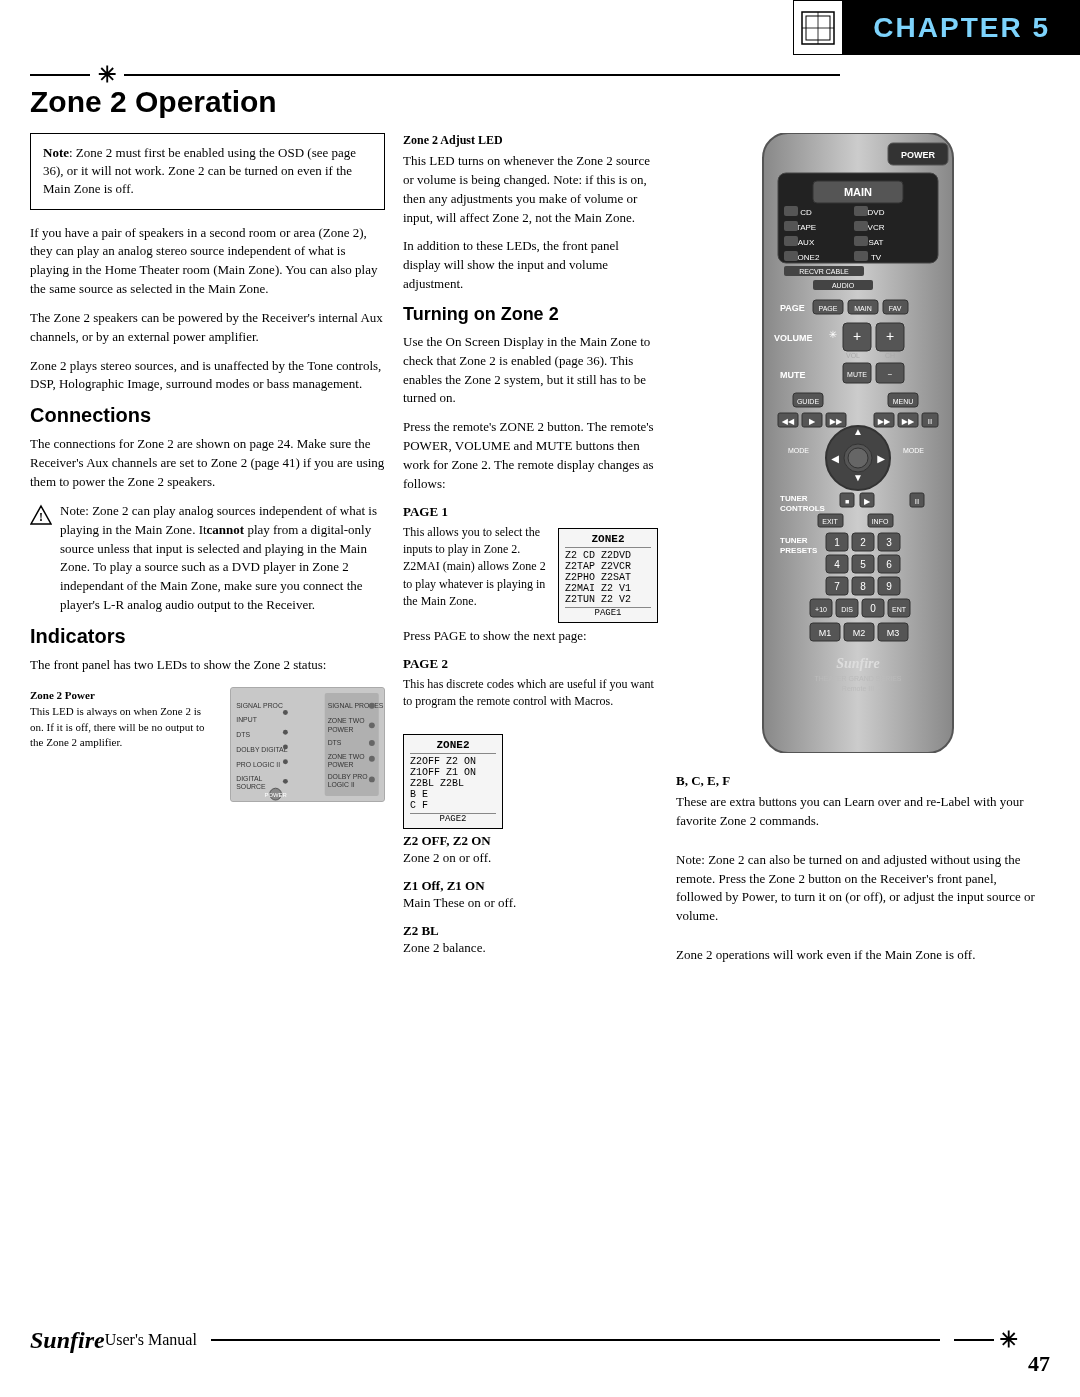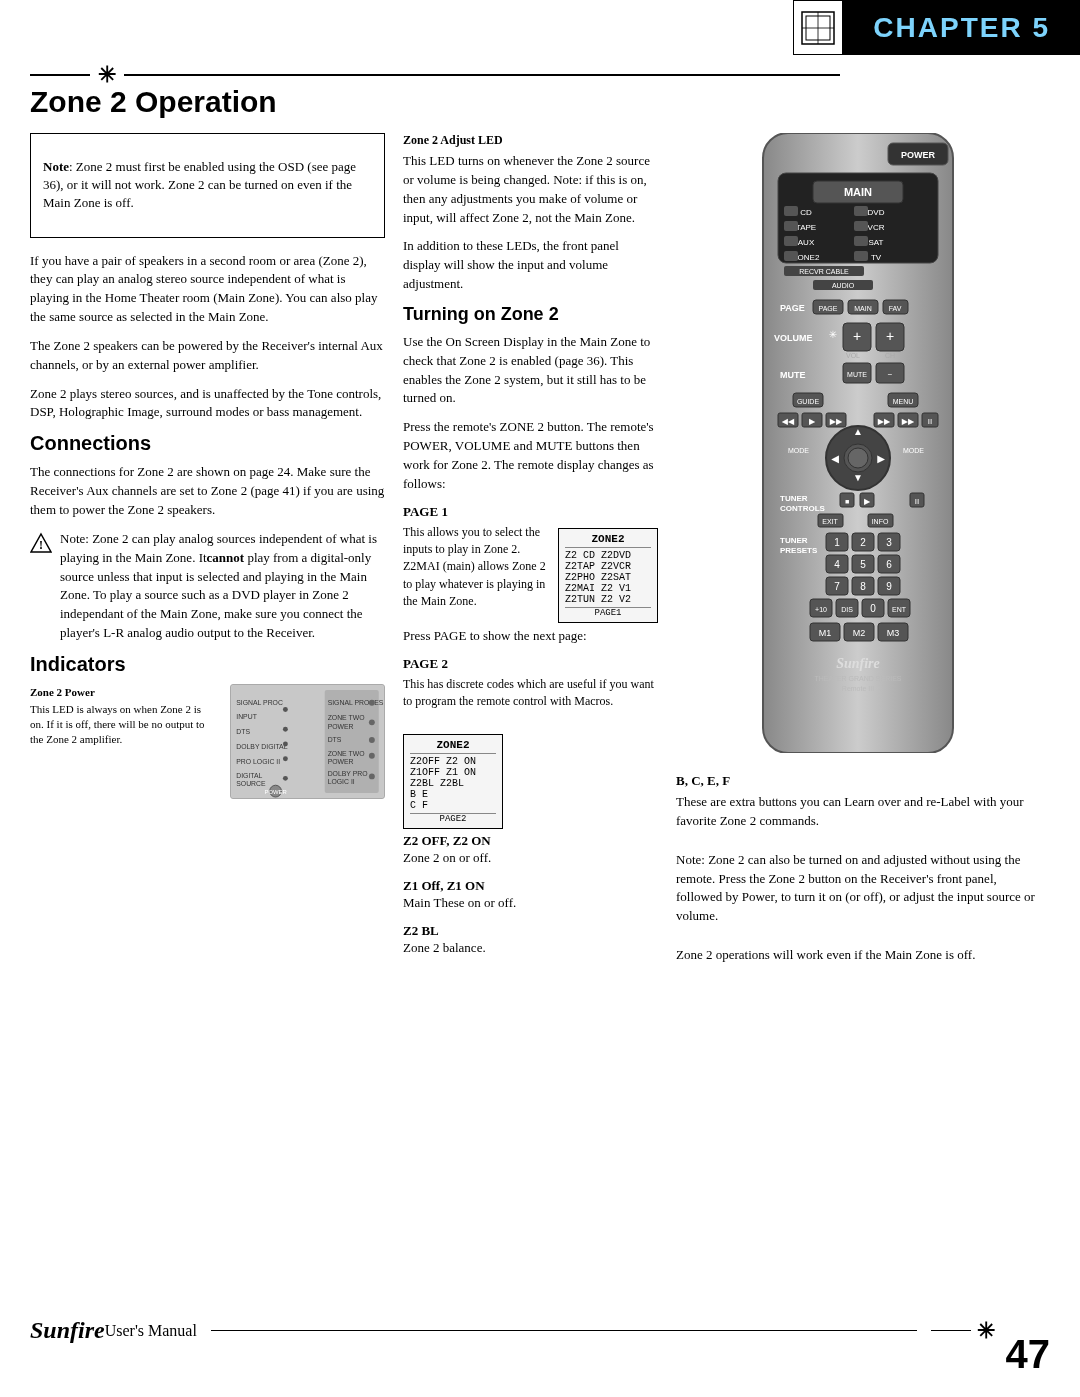--- a/index.html
+++ b/index.html
@@ -73,21 +73,21 @@
     .page-title {
       font-size: 30px;
       font-weight: bold;
       margin-bottom: 14px;
       font-family: Arial, sans-serif;
     }
 
     
     .note-box {
       border: 1.5px solid #000;
-      padding: 24px 12px;
+      padding: 10px 12px;
       margin-bottom: 14px;
       font-size: 13px;
       line-height: 1.4;
     }
     .note-box strong {
       font-weight: bold;
     }
 
     
     .body-text {
@@ -207,20 +207,25 @@
             <text x="11" y="17" text-anchor="middle" font-size="12" font-weight="bold" fill="black">!</text>
           </svg>
         </div>
         <div class="warning-text">
           <span>Note: Zone 2 can play analog sources independent of what is playing in the Main Zone. It</span><strong>cannot</strong><span> play from a digital-only source unless that input is selected and playing in the Main Zone. To play a source such as a DVD player in Zone 2 independant of the Main Zone, make sure you connect the player's L-R analog audio output to the Receiver.</span>
         </div>
       </div>
 
       <div class="section-heading">Indicators</div>
 
+      <div style="display:flex; gap:8px; align-items:flex-start; margin-bottom:8px;">
+        <div>
+          <p class="body-text" style="margin-bottom:4px;"><span>The front panel has two LEDs to show the Zone 2 status:</span></p>
+        </div>
+      </div>
 
       <div style="display:flex; gap:24px; align-items:flex-start;">
         <div style="font-size:11px; line-height:1.6; min-width:80px;">
           <p><strong>Zone 2 Power</strong></p>
           <p style="font-size:11px; line-height:1.4;">This LED is always on when Zone 2 is on. If it is off, there will be no output to the Zone 2 amplifier.</p>
         </div>
 
         <div style="flex-shrink:0;">
           <svg width="155" height="115" viewBox="0 0 155 115" style="border:1px solid #aaa; background:#ccc; border-radius:3px;">
 
@@ -510,14 +515,14 @@
 <div class="footer">
   <div style="display:flex; align-items:center;">
     <span style="font-size:24px; font-style:italic; font-weight:bold; font-family:'Times New Roman', serif;">Sunfire</span>
     <span style="font-size:16px; margin-left:0; font-family:'Times New Roman', serif;"> <span>User's Manual</span></span>
   </div>
   <div style="flex:1; height:1.5px; background:#000; margin:0 14px;"></div>
   <div style="display:flex; align-items:center; gap:6px;">
     <div style="width:40px; height:1.5px; background:#000;"></div>
     <span style="font-size:22px; font-weight:bold;">✳</span>
   </div>
-  <div style="font-size:40px; font-weight:bold; font-family:Liberation Sans, sans-serif; margin-left:10px;margin-top:48px;">47</div>
+  <div style="font-size:22px; font-weight:bold; font-family:Liberation Serif, serif; margin-left:10px;margin-top:48px;">47</div>
 </div>
 
 </body></html>

